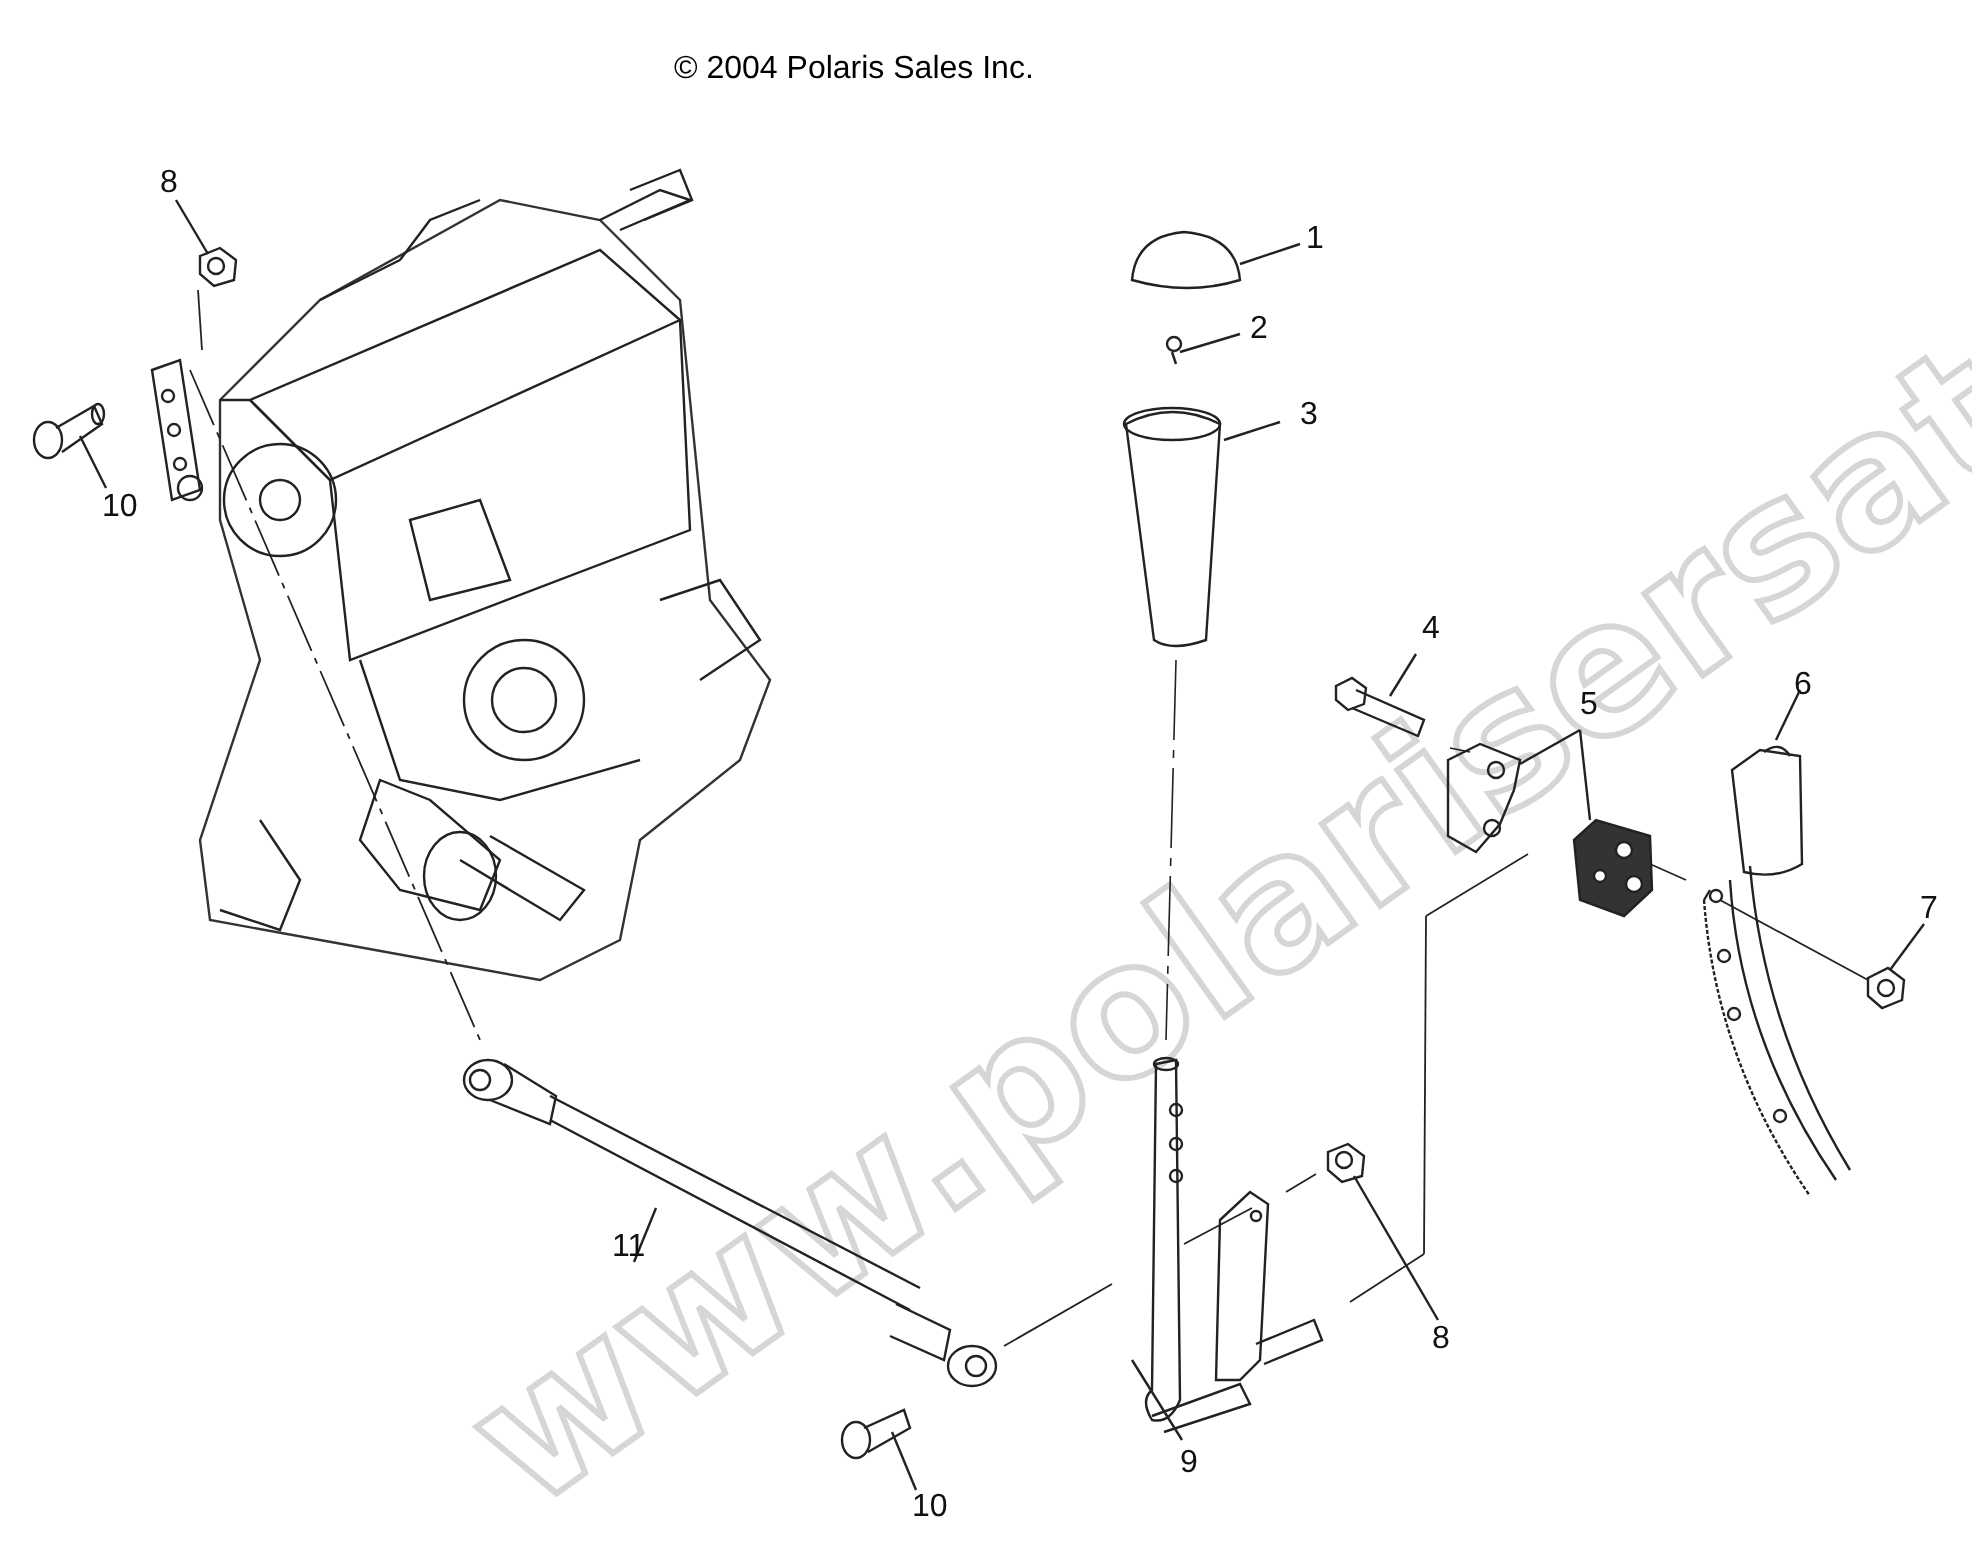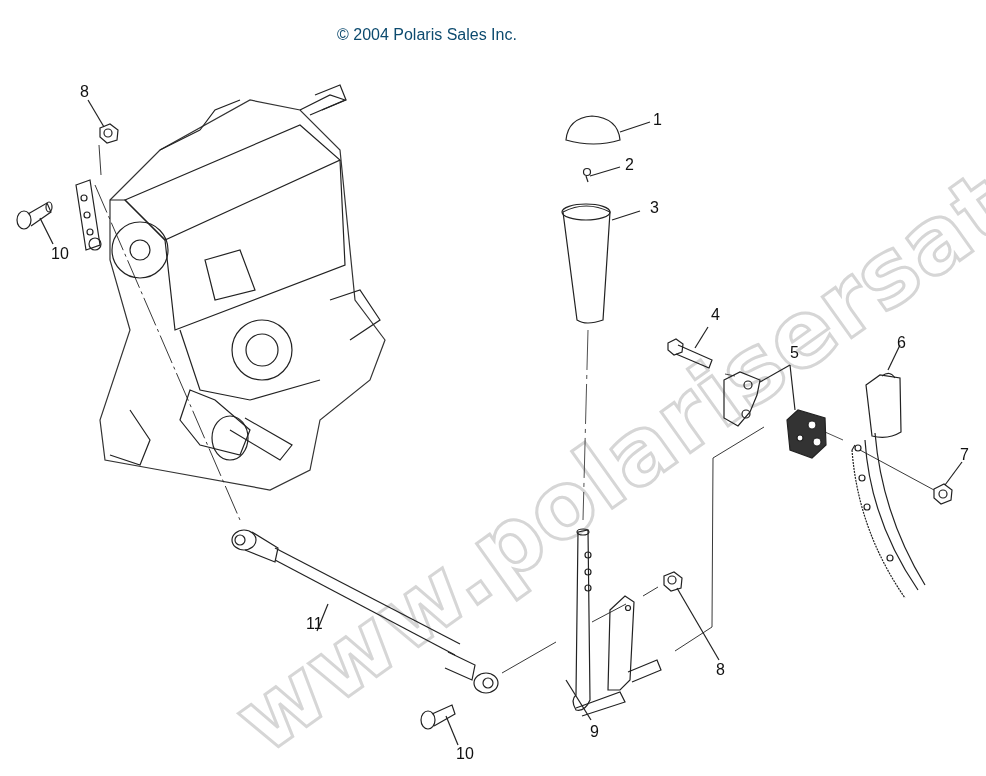--- a/index.html
+++ b/index.html
@@ -1,17 +1,17 @@
 <!DOCTYPE html>
 <html><head>
 <meta charset="utf-8">
 <style>
   html, body { margin: 0; padding: 0; background: #ffffff; }
   body { width: 986px; height: 776px; position: relative; overflow: hidden; font-family: "Liberation Sans", sans-serif; }
-  .copyright { position: absolute; left: 337px; top: 26px; font-size: 16px; color: #0c4a6e; white-space: nowrap; }
+  .copyright { position: absolute; left: 337px; top: 26px; font-size: 16px; color: #000000; white-space: nowrap; }
   .watermark { position: absolute; left: 10px; top: 330px; width: 1100px; transform-origin: 0 0; transform: rotate(-35.5deg) translate(-40px, 410px);
     font-family: "DejaVu Sans", sans-serif; font-weight: bold; font-size: 92px; color: #fff; -webkit-text-stroke: 3px #d4d4d4; letter-spacing: 1px; white-space: nowrap; opacity: 0.95; }
   svg.drawing { position: absolute; left: 0; top: 0; }
   .callout { position: absolute; font-size: 16px; color: #111; line-height: 1; }
 </style>
 </head>
 <body>
 
 <div class="copyright">© 2004 Polaris Sales Inc.</div>
 

